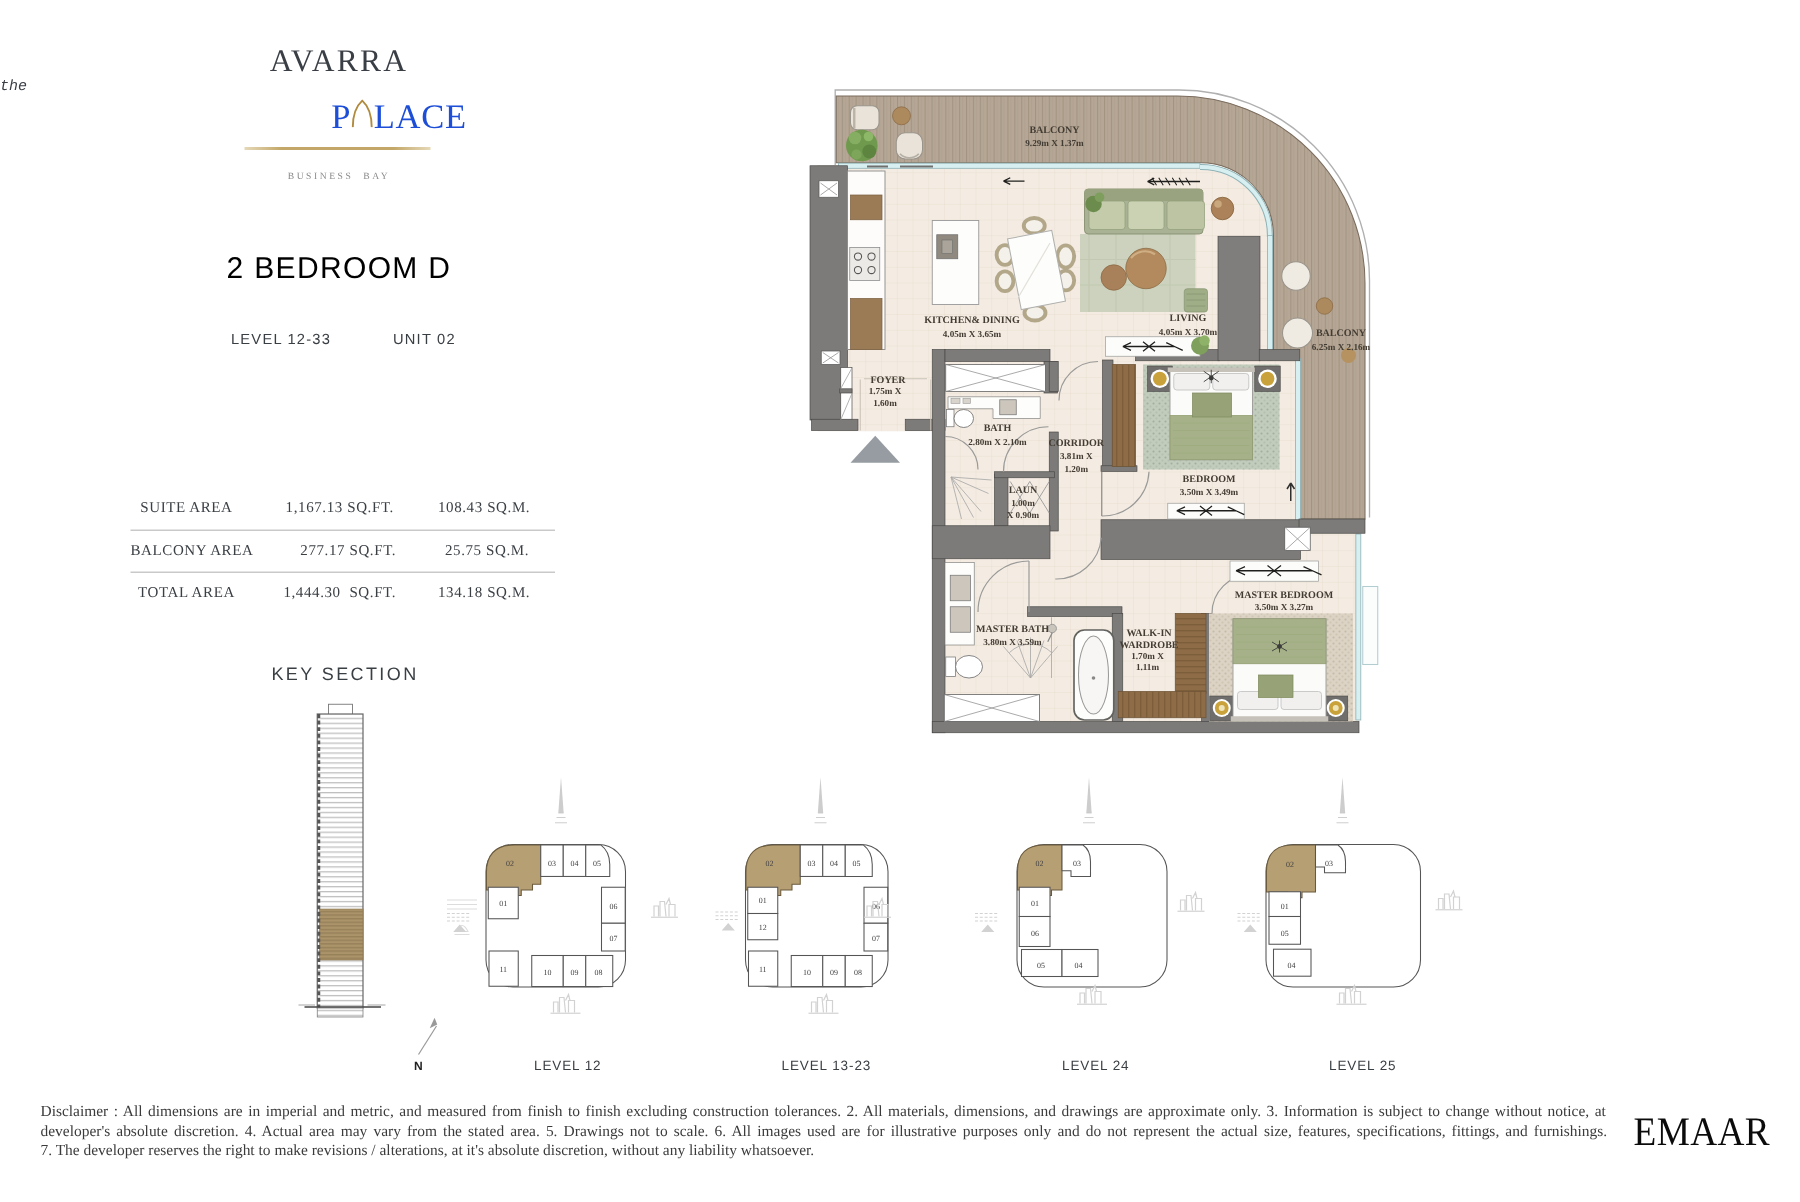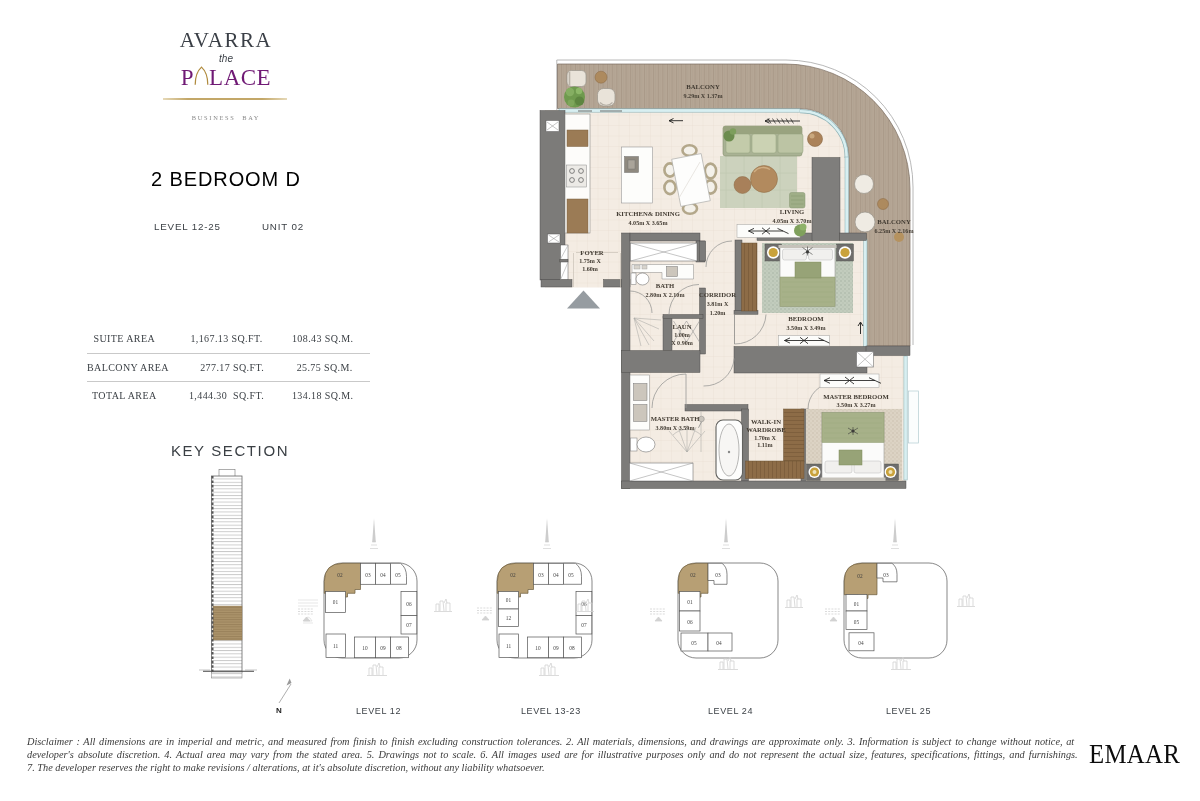--- a/index.html
+++ b/index.html
@@ -1,51 +1,51 @@
 <!DOCTYPE html>
 <html><head><meta charset="utf-8">
 <style>
 html,body{margin:0;padding:0;background:#fff;}
 #page{position:relative;width:1200px;height:801px;background:#fff;overflow:hidden;font-family:"Liberation Sans",sans-serif;border-radius:28px;}
 .abs{position:absolute;}
 
 .lg-avarra{left:0;width:452px;top:27.5px;text-align:center;font-family:"Liberation Serif",serif;font-size:21px;letter-spacing:1.5px;color:#3a3f46;}
-.lg-the{left:0;width:452px;top:52.5px;text-align:center;font-family:Liberation Sans, sans-serif;font-style:italic;font-size:10px;color:#3a3f46;}
-.lg-palace{left:0;width:452px;top:65px;text-align:center;font-family:"Liberation Serif",serif;font-size:23px;letter-spacing:0.5px;color:#701a75;}
+.lg-the{left:0;width:452px;top:52.5px;text-align:left;font-family:Liberation Mono, monospace;font-style:italic;font-size:10px;color:#3a3f46;}
+.lg-palace{left:0;width:452px;top:65px;text-align:center;font-family:"Liberation Serif",serif;font-size:23px;letter-spacing:0.5px;color:#1d4ed8;padding-left:40px;}
 .lg-line{left:163px;top:98px;width:124px;height:1.5px;background:linear-gradient(90deg,#e6d9b8,#c3a768 20%,#c3a768 80%,#e6d9b8);}
 .lg-bay{left:0;width:452px;top:114px;text-align:center;font-size:6.4px;letter-spacing:1.7px;color:#8a8a8a;font-family:"Liberation Serif",serif;}
 
 .h1{left:151px;top:168px;font-size:20px;letter-spacing:0.9px;color:#000000;}
 .lvl{left:154px;top:221px;font-size:9.8px;letter-spacing:0.8px;color:#3a3f44;}
 
 .tbl{left:87px;top:325px;width:283px;color:#3a3f44;font-size:10px;font-family:"Liberation Serif",serif;}
 .tbl .row{height:27.5px;display:flex;align-items:center;}
 .tbl .sep{height:1px;background:#c9c9c9;}
 .c1{width:82px;text-align:center;letter-spacing:0.4px;white-space:nowrap;}
 .c2{width:90px;margin-left:24px;text-align:center;letter-spacing:0.4px;white-space:nowrap;}
 .c3{width:104px;margin-left:8px;text-align:center;letter-spacing:0.4px;white-space:nowrap;}
-.keysec{left:95px;top:442px;width:270px;text-align:center;font-size:15px;letter-spacing:1.6px;color:#3a3f44;}
+.keysec{left:95px;top:442px;width:270px;text-align:center;font-size:12px;letter-spacing:1.6px;color:#3a3f44;}
 
 .disc{left:27px;top:736px;width:1052px;font-family:"Liberation Serif",serif;font-size:10.3px;line-height:12.9px;color:#3b3b3b;}
-.disc div{white-space:nowrap;font-style:italic;}
+.disc div{white-space:nowrap;}
 #d1{word-spacing:1.1px;}#d2{word-spacing:1.5px;}
 .emaar{left:1089px;top:739px;font-family:"Liberation Serif",serif;font-size:27px;letter-spacing:0.3px;color:#0b0b0b;transform:scale(0.92,1);transform-origin:0 0;}
 </style></head>
 <body>
 <div id="page">
   <div class="abs lg-avarra">AVARRA</div>
   <div class="abs lg-the">the</div>
   <div class="abs lg-palace">P<span style="position:relative;display:inline-block;width:15px;height:1px;"><svg width="15" height="19" viewBox="0 0 15 19" style="position:absolute;left:-0.5px;bottom:0px;">
           <path d="M1.2 18.8 C1.2 10.5 3.4 4.8 7.5 1.1 C11.6 4.8 13.8 10.5 13.8 18.8" fill="none" stroke="#b08b3e" stroke-width="1.25"></path>
         </svg></span>LACE</div>
   <div class="abs lg-line"></div>
   <div class="abs lg-bay">BUSINESS&nbsp;&nbsp;BAY</div>
 
   <div class="abs h1">2 BEDROOM D</div>
-  <div class="abs lvl">LEVEL 12-25</div>
+  <div class="abs lvl">LEVEL 12-33</div>
   <div class="abs lvl" style="left:262px;">UNIT 02</div>
 
   <div class="abs tbl">
     <div class="row">
         <div class="c1">SUITE AREA</div>
         <div class="c2">1,167.13 SQ.FT.</div>
         <div class="c3">108.43 SQ.M.</div>
       </div>
     <div class="sep"></div>
     <div class="row">

